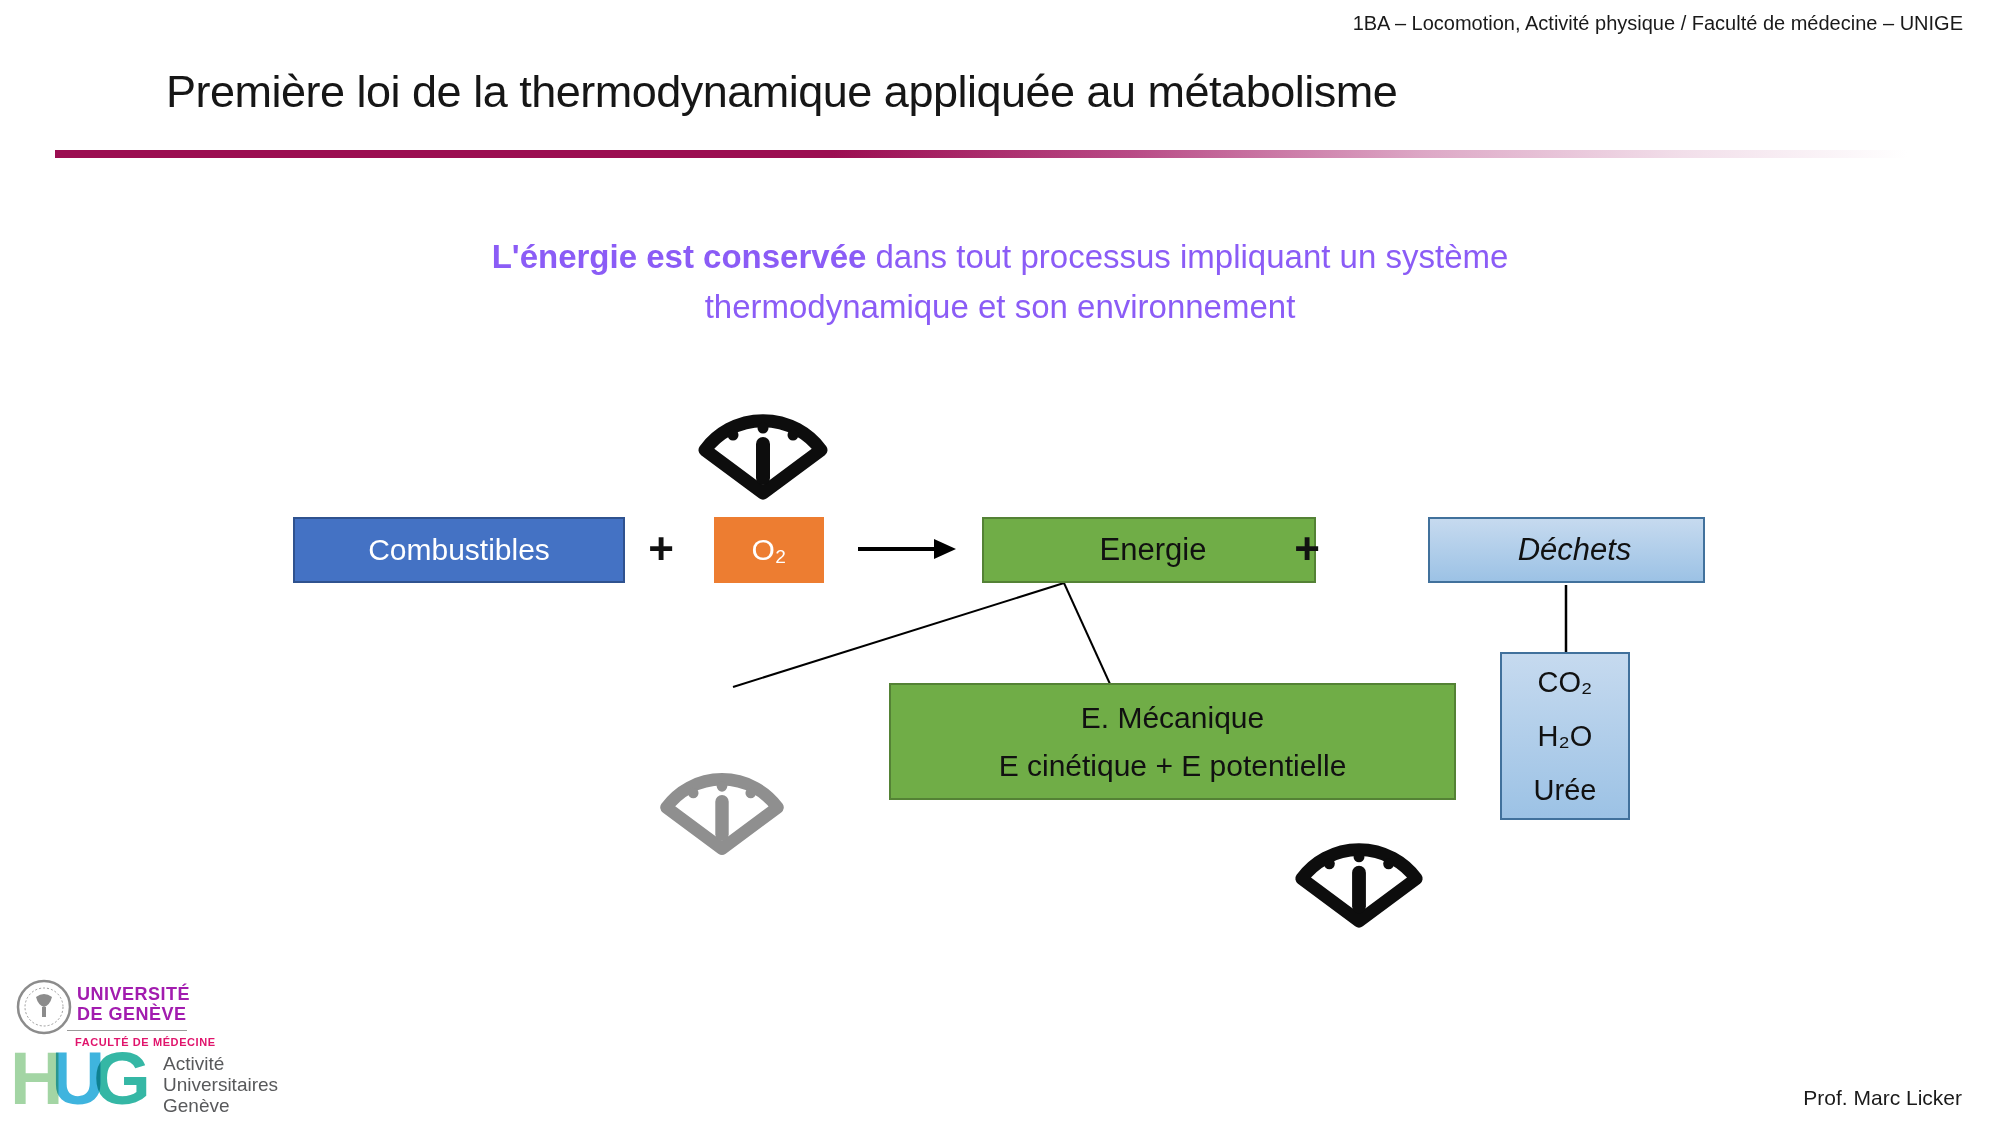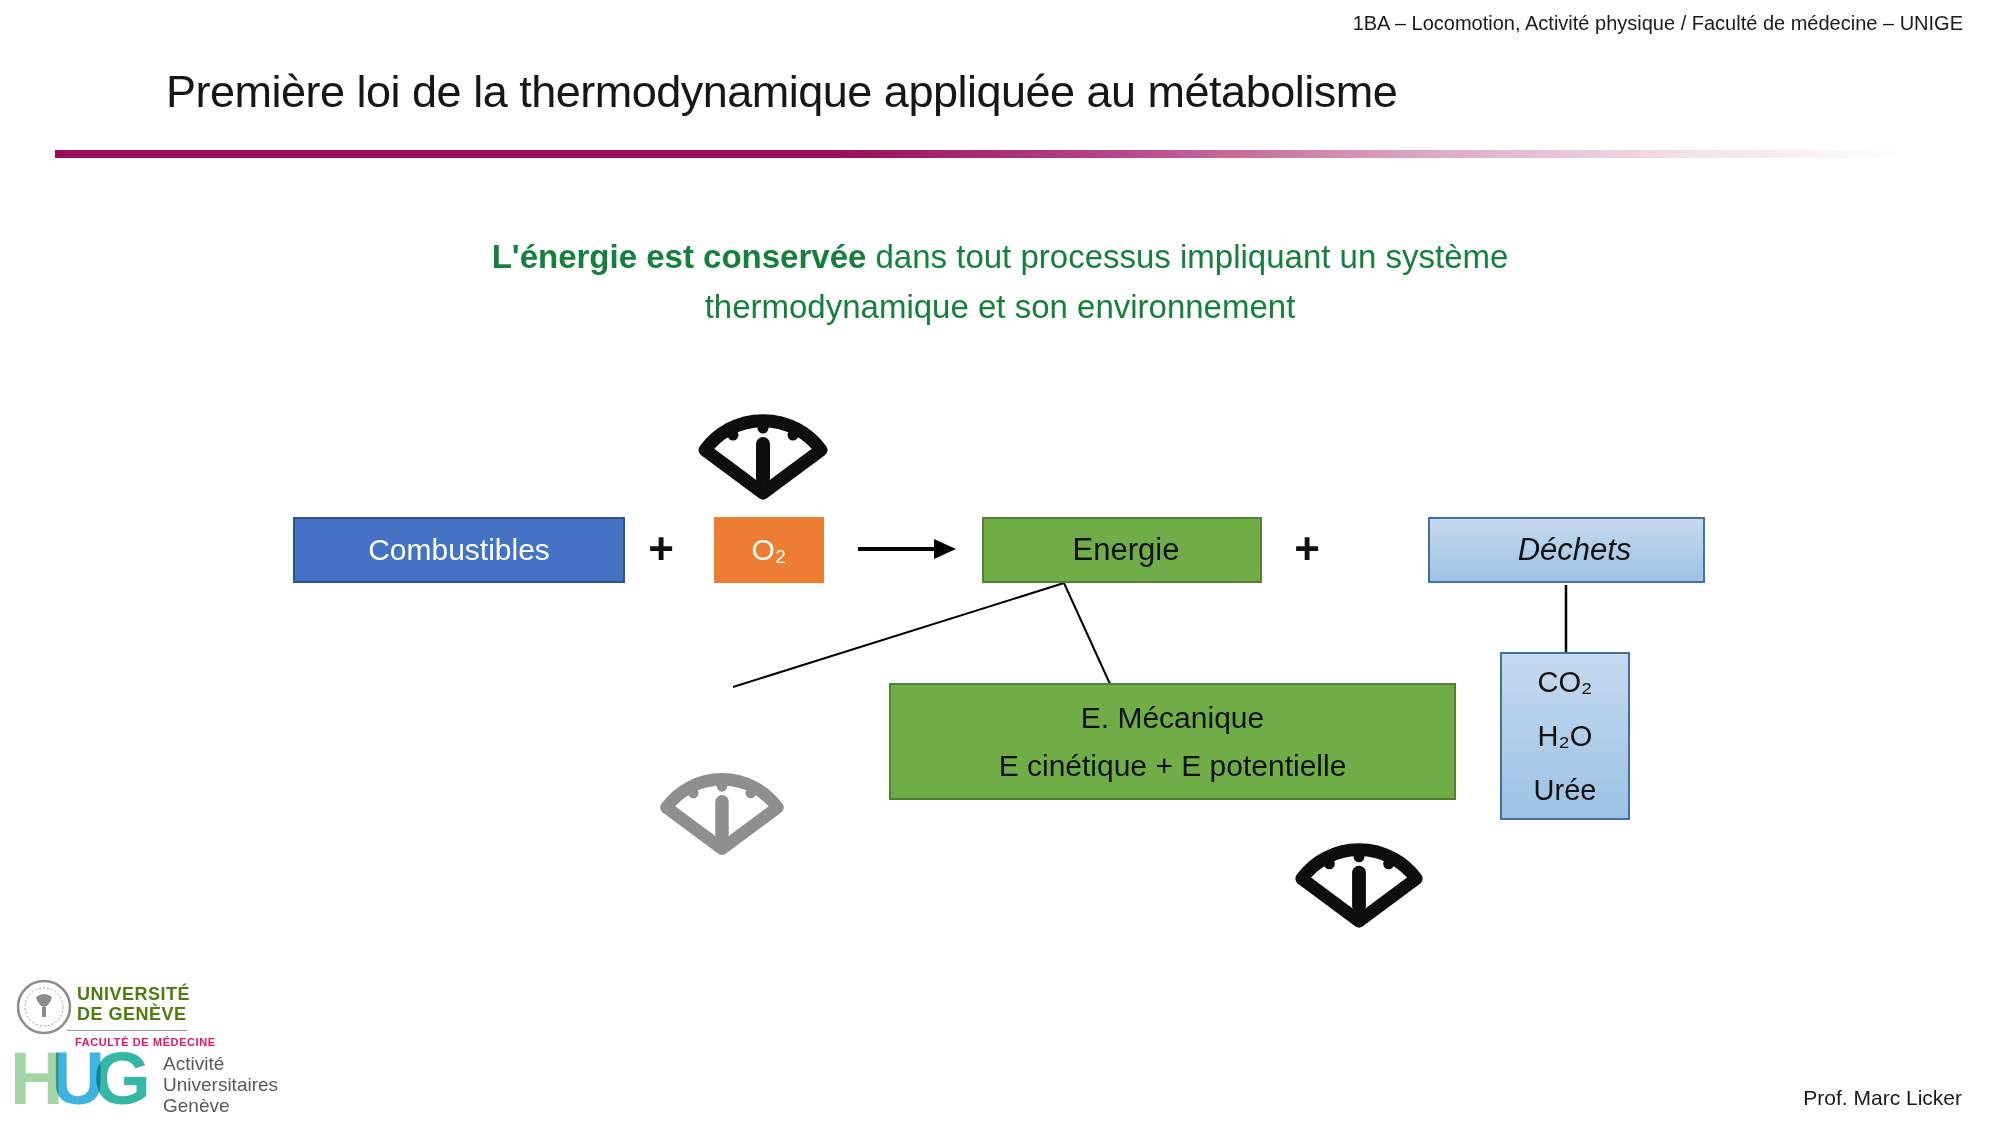--- a/index.html
+++ b/index.html
@@ -15,59 +15,59 @@
     letter-spacing:-0.5px;color:#161616;white-space:nowrap;
   }
   .divider{
     position:absolute;left:55px;top:150px;width:1852px;height:8px;
     background:linear-gradient(to right,
       var(--divider,#9B0E51) 0%, var(--divider,#9B0E51) 42%,
       #B84A85 58%, #DDA8C6 74%, #F2DFEA 88%, rgba(255,255,255,0) 100%);
   }
   .statement{
     position:absolute;left:0;top:232px;width:2000px;text-align:center;
-    font-size:33px;line-height:50px;color:#15803d;
+    font-size:33px;line-height:50px;color:#8b5cf6;
   }
   .statement .bold{font-weight:700;}
 
   .dbox{
     position:absolute;box-sizing:border-box;display:flex;align-items:center;justify-content:center;
     text-align:center;
   }
   .box-blue{background:var(--blue-box,#4472C4);border:2px solid var(--blue-box-border,#2F528F);color:#fff;}
   .box-orange{background:var(--orange-box,#ED7D31);color:#fff;}
   .box-green{background:var(--green-box,#70AD47);border:2px solid var(--green-box-border,#548235);color:#111;}
   .box-lblue{
     background:linear-gradient(to bottom,#C6DAEF 0%, #9CC2E5 100%);
     border:2px solid var(--lightblue-box-border,#41719C);color:#111;
   }
   .combustibles{left:293px;top:517px;width:332px;height:66px;font-size:30px;}
   .o2box{left:714px;top:517px;width:110px;height:66px;font-size:30px;}
-  .energie{left:982px;top:517px;width:280px;height:66px;font-size:31px;padding-left:8px;}
+  .energie{left:982px;top:517px;width:334px;height:66px;font-size:31px;padding-left:8px;}
   .dechets{left:1428px;top:517px;width:277px;height:66px;font-size:31px;font-style:italic;padding-left:16px;}
   .chaleur{left:635px;top:686px;width:192px;height:64px;font-size:30px;}
   .mecanique{left:889px;top:683px;width:567px;height:117px;font-size:30px;line-height:48px;flex-direction:column;}
   .wastebox{left:1500px;top:652px;width:130px;height:168px;font-size:29px;line-height:54px;flex-direction:column;}
   .plus{
     position:absolute;width:54px;height:66px;display:flex;align-items:center;justify-content:center;
     font-size:44px;font-weight:600;color:#111;
   }
   .plus1{left:634px;top:516px;}
   .plus2{left:1280px;top:516px;}
 
   .overlay{position:absolute;left:0;top:0;pointer-events:none;}
   .gauge{position:absolute;color:#0d0d0d;}
   .gauge-o2{left:688px;top:413px;width:150px;height:95px;}
   .gauge-chaleur{left:650px;top:772px;width:144px;height:91px;color:var(--gauge-gray,#8F8F8F);}
   .gauge-meca{left:1285px;top:842px;width:148px;height:94px;}
 
   .unige-seal{position:absolute;left:16px;top:979px;width:56px;height:56px;}
   .unige-name{
     position:absolute;left:77px;top:984px;font-size:18px;font-weight:700;line-height:20px;
-    letter-spacing:0.5px;color:#4d7c0f;
+    letter-spacing:0.5px;color:#a21caf;
   }
   .unige-rule{position:absolute;left:67px;top:1030px;width:120px;height:1px;background:#9a9a9a;}
   .unige-faculty{
     position:absolute;left:75px;top:1036px;font-size:11px;font-weight:700;letter-spacing:0.6px;
     color:var(--accent-pink,#E0146C);
   }
   .hug-letters{
     position:absolute;left:10px;top:1042px;font-size:74px;font-weight:700;letter-spacing:-0.16em;
     line-height:74px;
   }

